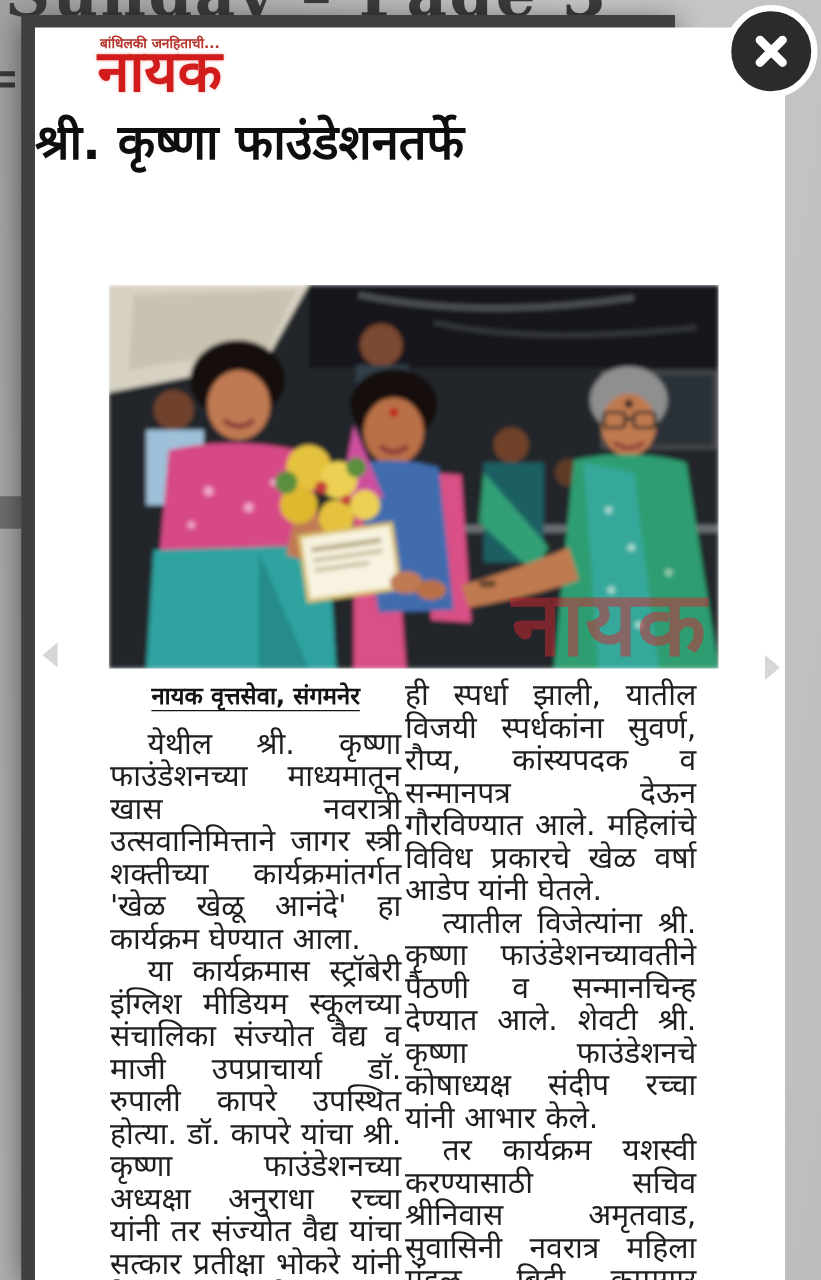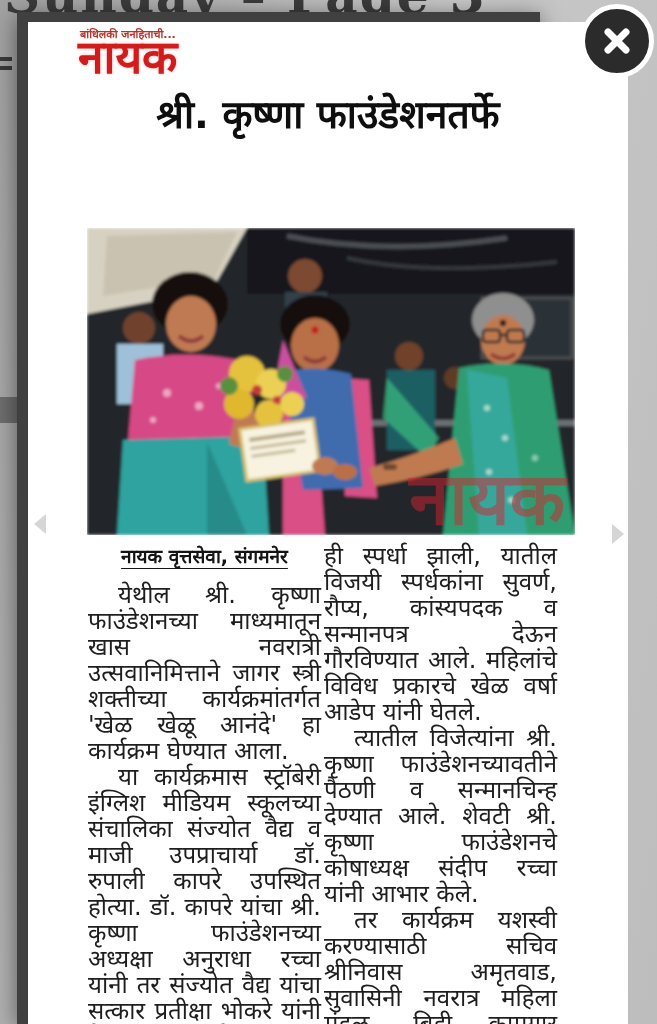--- a/index.html
+++ b/index.html
@@ -64,21 +64,21 @@
     text-shadow:0 0 3px rgba(230,90,90,.45);
   }
   .edition {
     position:absolute; left:208px; top:26px;
     font-size:17px; font-weight:600; color:#3d3d3d;
   }
 
   
   .headline {
     position:absolute; left:0; top:66px; width:600px;
-    text-align:center; font-weight:800; color:#0e0e0e;
+    font-weight:800; color:#0e0e0e;
     font-size:39px; line-height:54px;
   }
 
   
   .photo { position:absolute; left:59px; top:206px; width:488px; height:307px; overflow:hidden; }
   .photo svg { display:block; }
 
   
   .article {
     position:absolute; left:60px; top:521px; width:480px;

